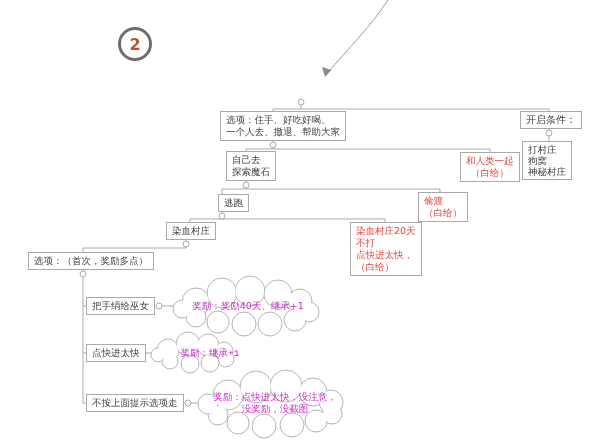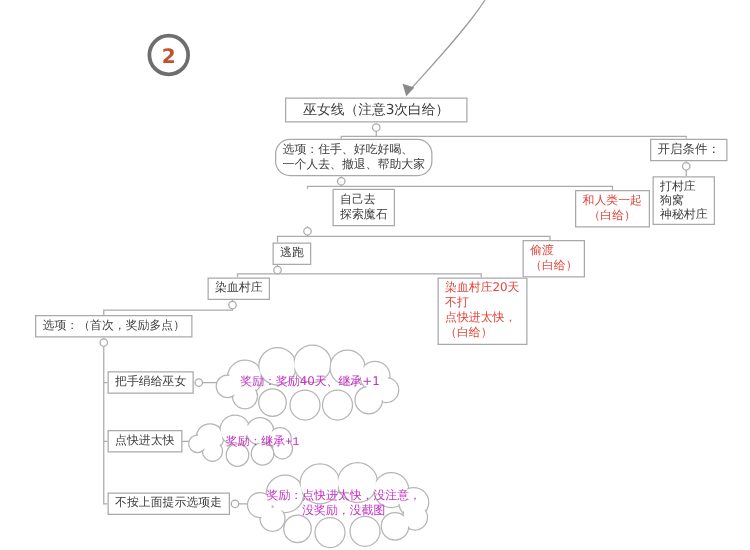--- a/index.html
+++ b/index.html
@@ -139,32 +139,31 @@
       <circle cx="159" cy="306" r="3"></circle>
       <circle cx="140" cy="353" r="3"></circle>
       <circle cx="188" cy="403" r="3"></circle>
     </g>
   </svg>
 
   <div class="badge">
     <span>2</span>
   </div>
 
-  <div class="node root-node" style="left:228px;top:78px;">巫女线（注意3次白给）</div>
 
-  <div class="node" style="left:220px;top:111px;border-radius:12px;">选项：住手、好吃好喝、
+  <div class="node" style="left:220px;top:111px;">选项：住手、好吃好喝、
 一个人去、撤退、帮助大家</div>
 
   <div class="node" style="left:520px;top:111px;font-size:10px;">开启条件：</div>
 
   <div class="node tight" style="left:522px;top:141px;">打村庄
 狗窝
 神秘村庄</div>
 
-  <div class="node" style="left:226px;top:151px;margin-left:40px;">自己去
+  <div class="node" style="left:226px;top:151px;">自己去
 探索魔石</div>
 
   <div class="node red center" style="left:460px;top:152px;">和人类一起
 （白给）</div>
 
   <div class="node" style="left:208px;top:194px;margin-left:10px;">逃跑</div>
 
   <div class="node red" style="left:418px;top:192px;">偷渡
 （白给）</div>
 

